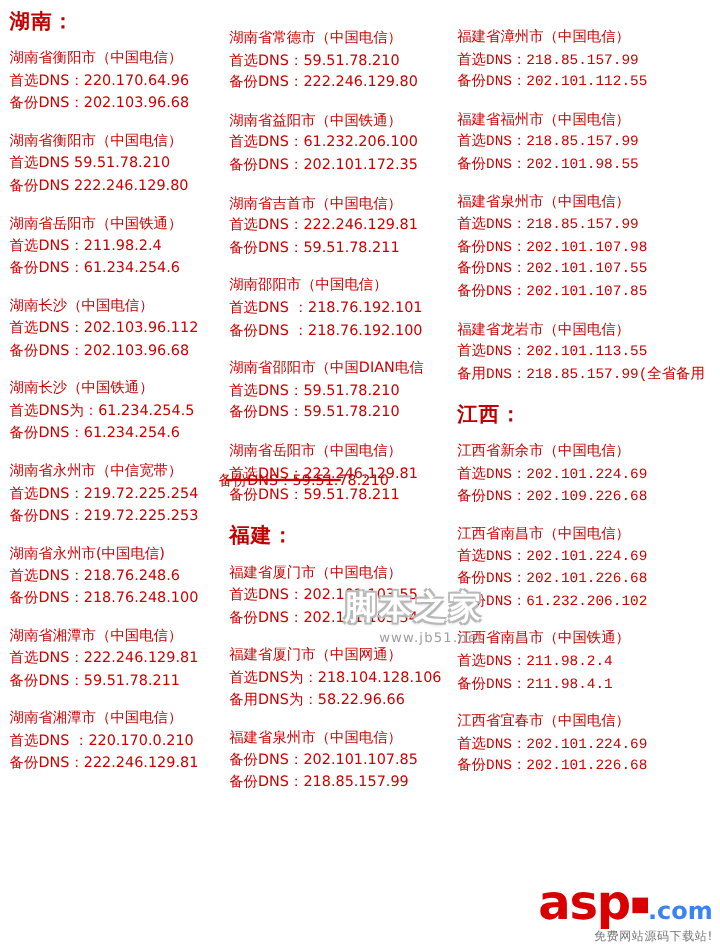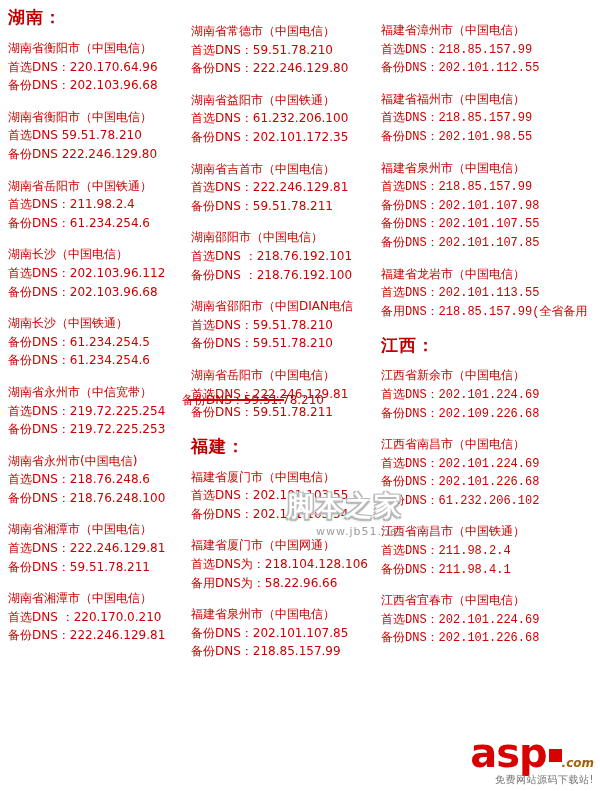--- a/index.html
+++ b/index.html
@@ -111,25 +111,24 @@
   }
   .wm-asp .logo {
     font-family: "DejaVu Sans", "Liberation Sans", sans-serif;
     font-size: 40px;
     font-weight: bold;
     color: #d80000;
     line-height: 0.95;
     letter-spacing: -1px;
   }
   .wm-asp .logo .dom {
-    font-size: 12px;
-    color: #a16207;
+    font-size: 20px;
+    color: #3b82f6;
     font-weight: bold;
     letter-spacing: 0;
-    font-style: italic;
   }
   .wm-asp .tag {
     font-size: 10px;
     color: #777777;
     margin-top: 1px;
     letter-spacing: 0.5px;
   }
   .wm-asp .sq {
     display: inline-block;
     width: 13px;
@@ -168,21 +167,21 @@
       </div>
 
       <div class="blk">
         <span class="ln hd">湖南长沙（中国电信）</span>
         <span class="ln">首选DNS：202.103.96.112</span>
         <span class="ln">备份DNS：202.103.96.68</span>
       </div>
 
       <div class="blk">
         <span class="ln hd">湖南长沙（中国铁通）</span>
-        <span class="ln">备份DNS：61.234.254.5</span>
+        <span class="ln">首选DNS为：61.234.254.5</span>
         <span class="ln">备份DNS：61.234.254.6</span>
       </div>
 
       <div class="blk">
         <span class="ln hd">湖南省永州市（中信宽带）</span>
         <span class="ln">首选DNS：219.72.225.254</span>
         <span class="ln">备份DNS：219.72.225.253</span>
       </div>
 
       <div class="blk">

